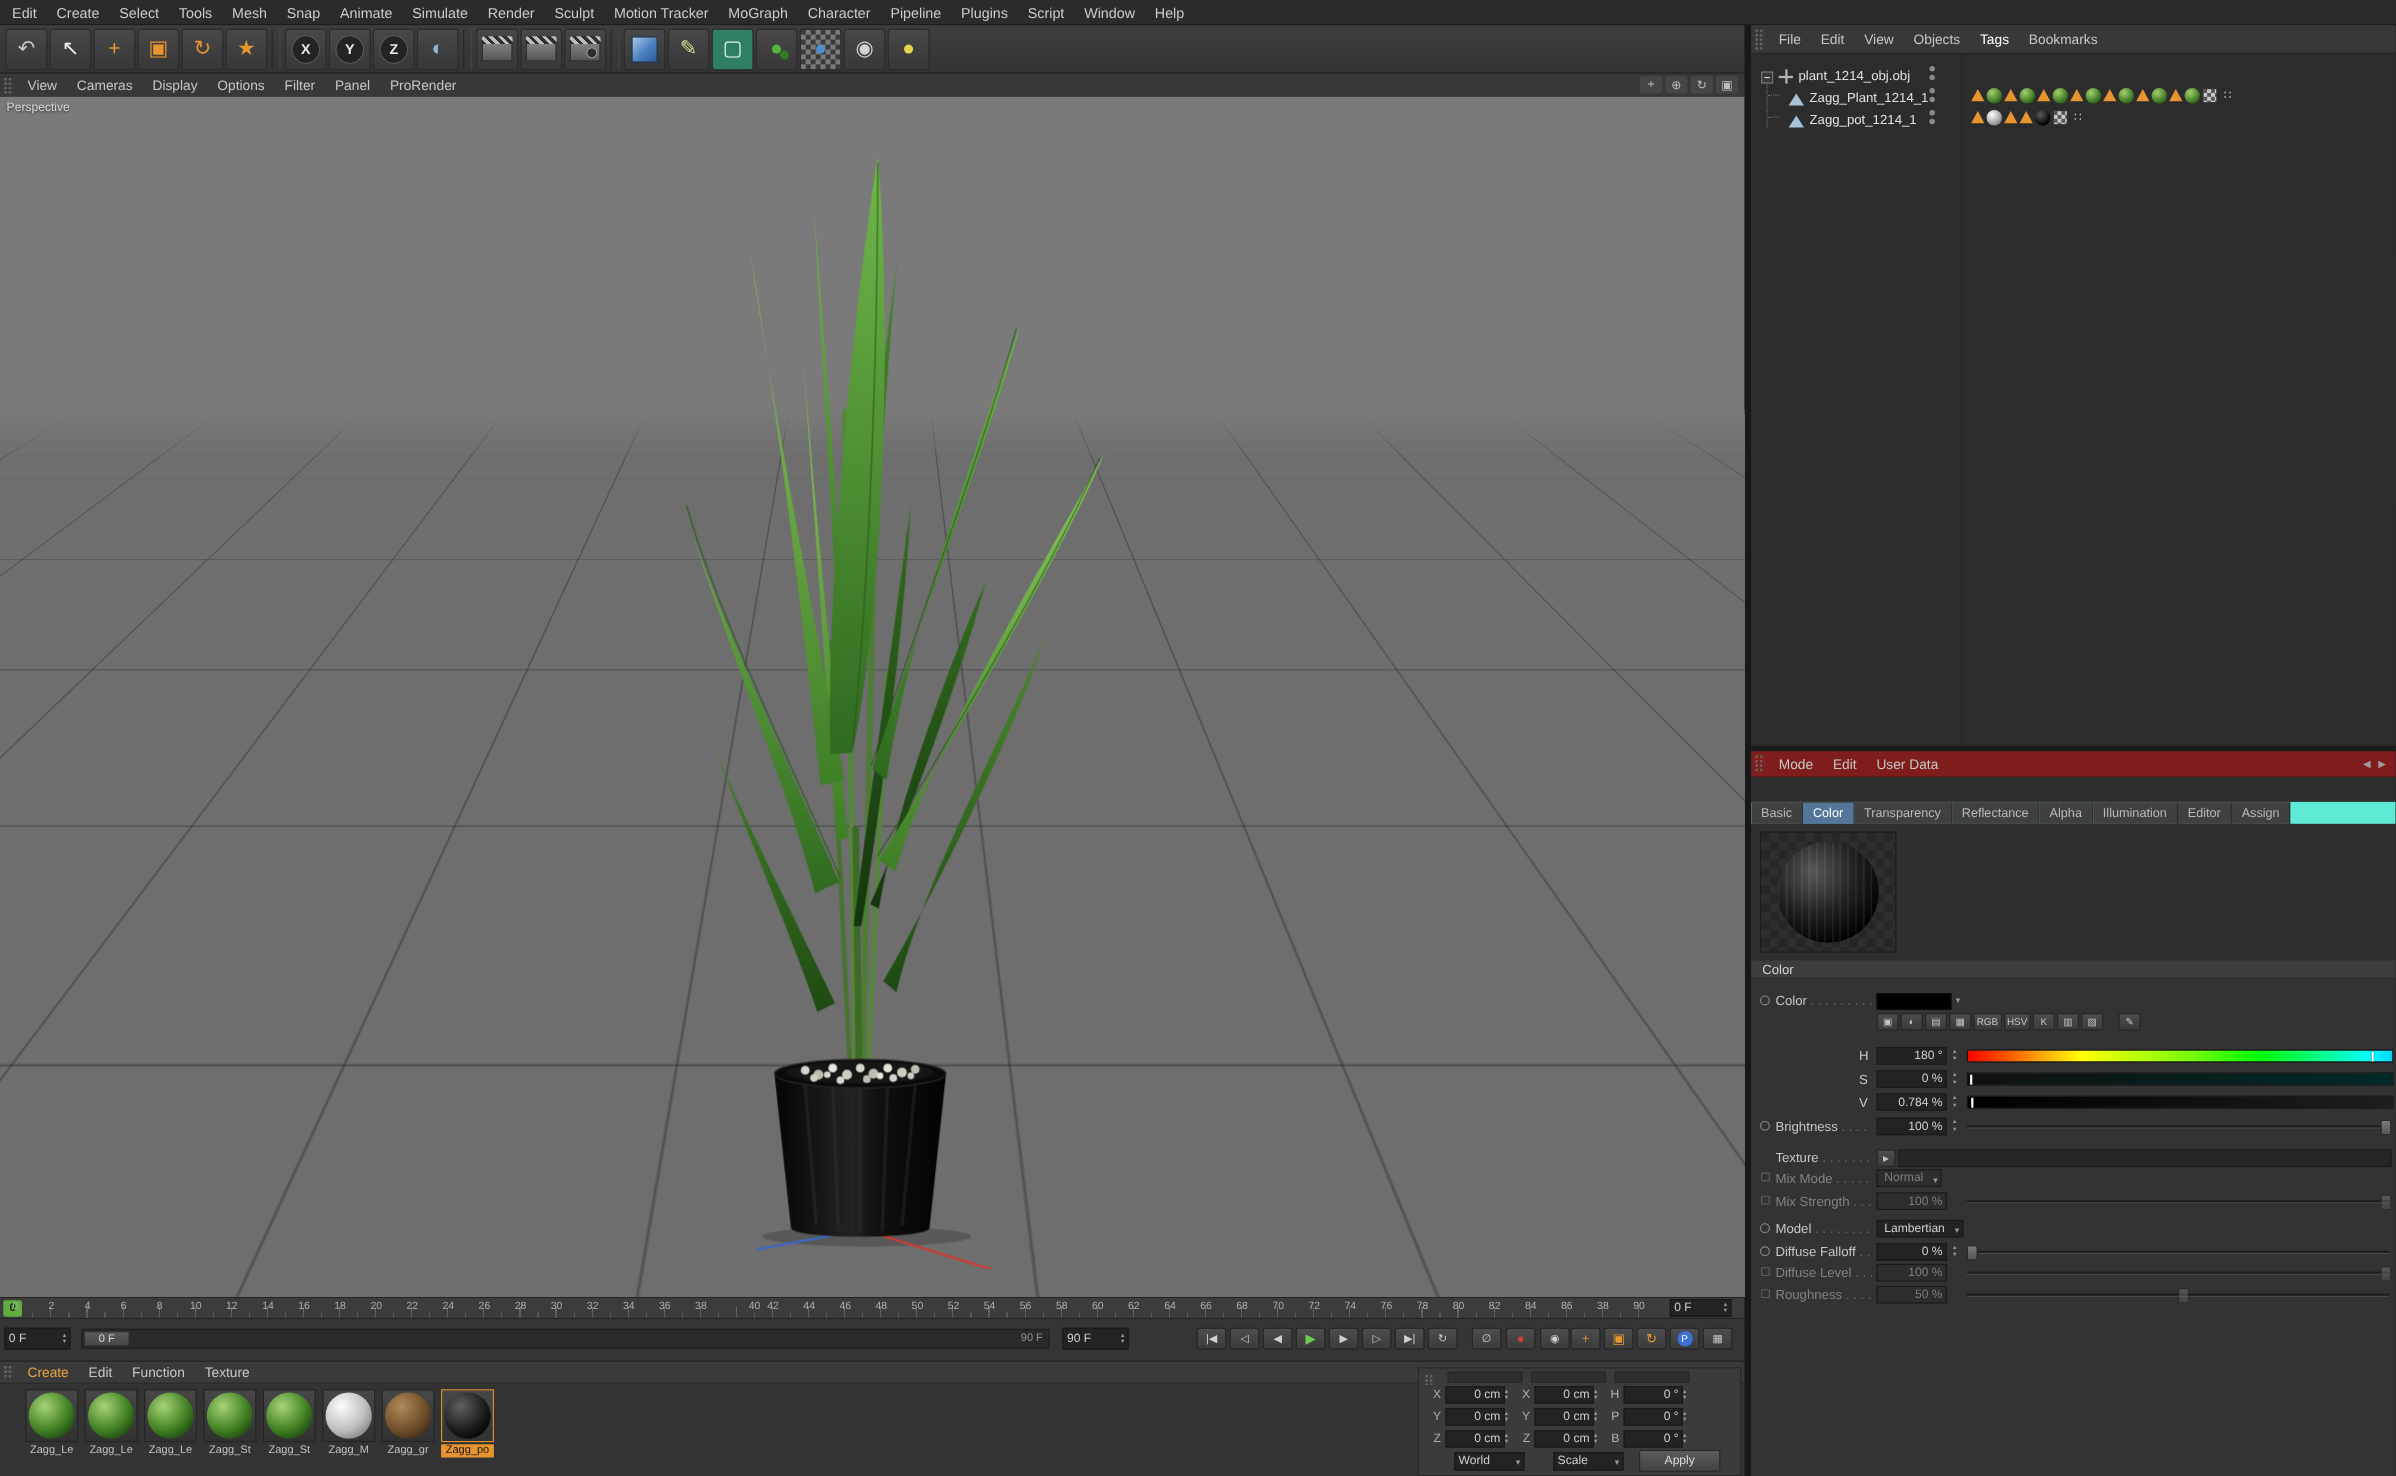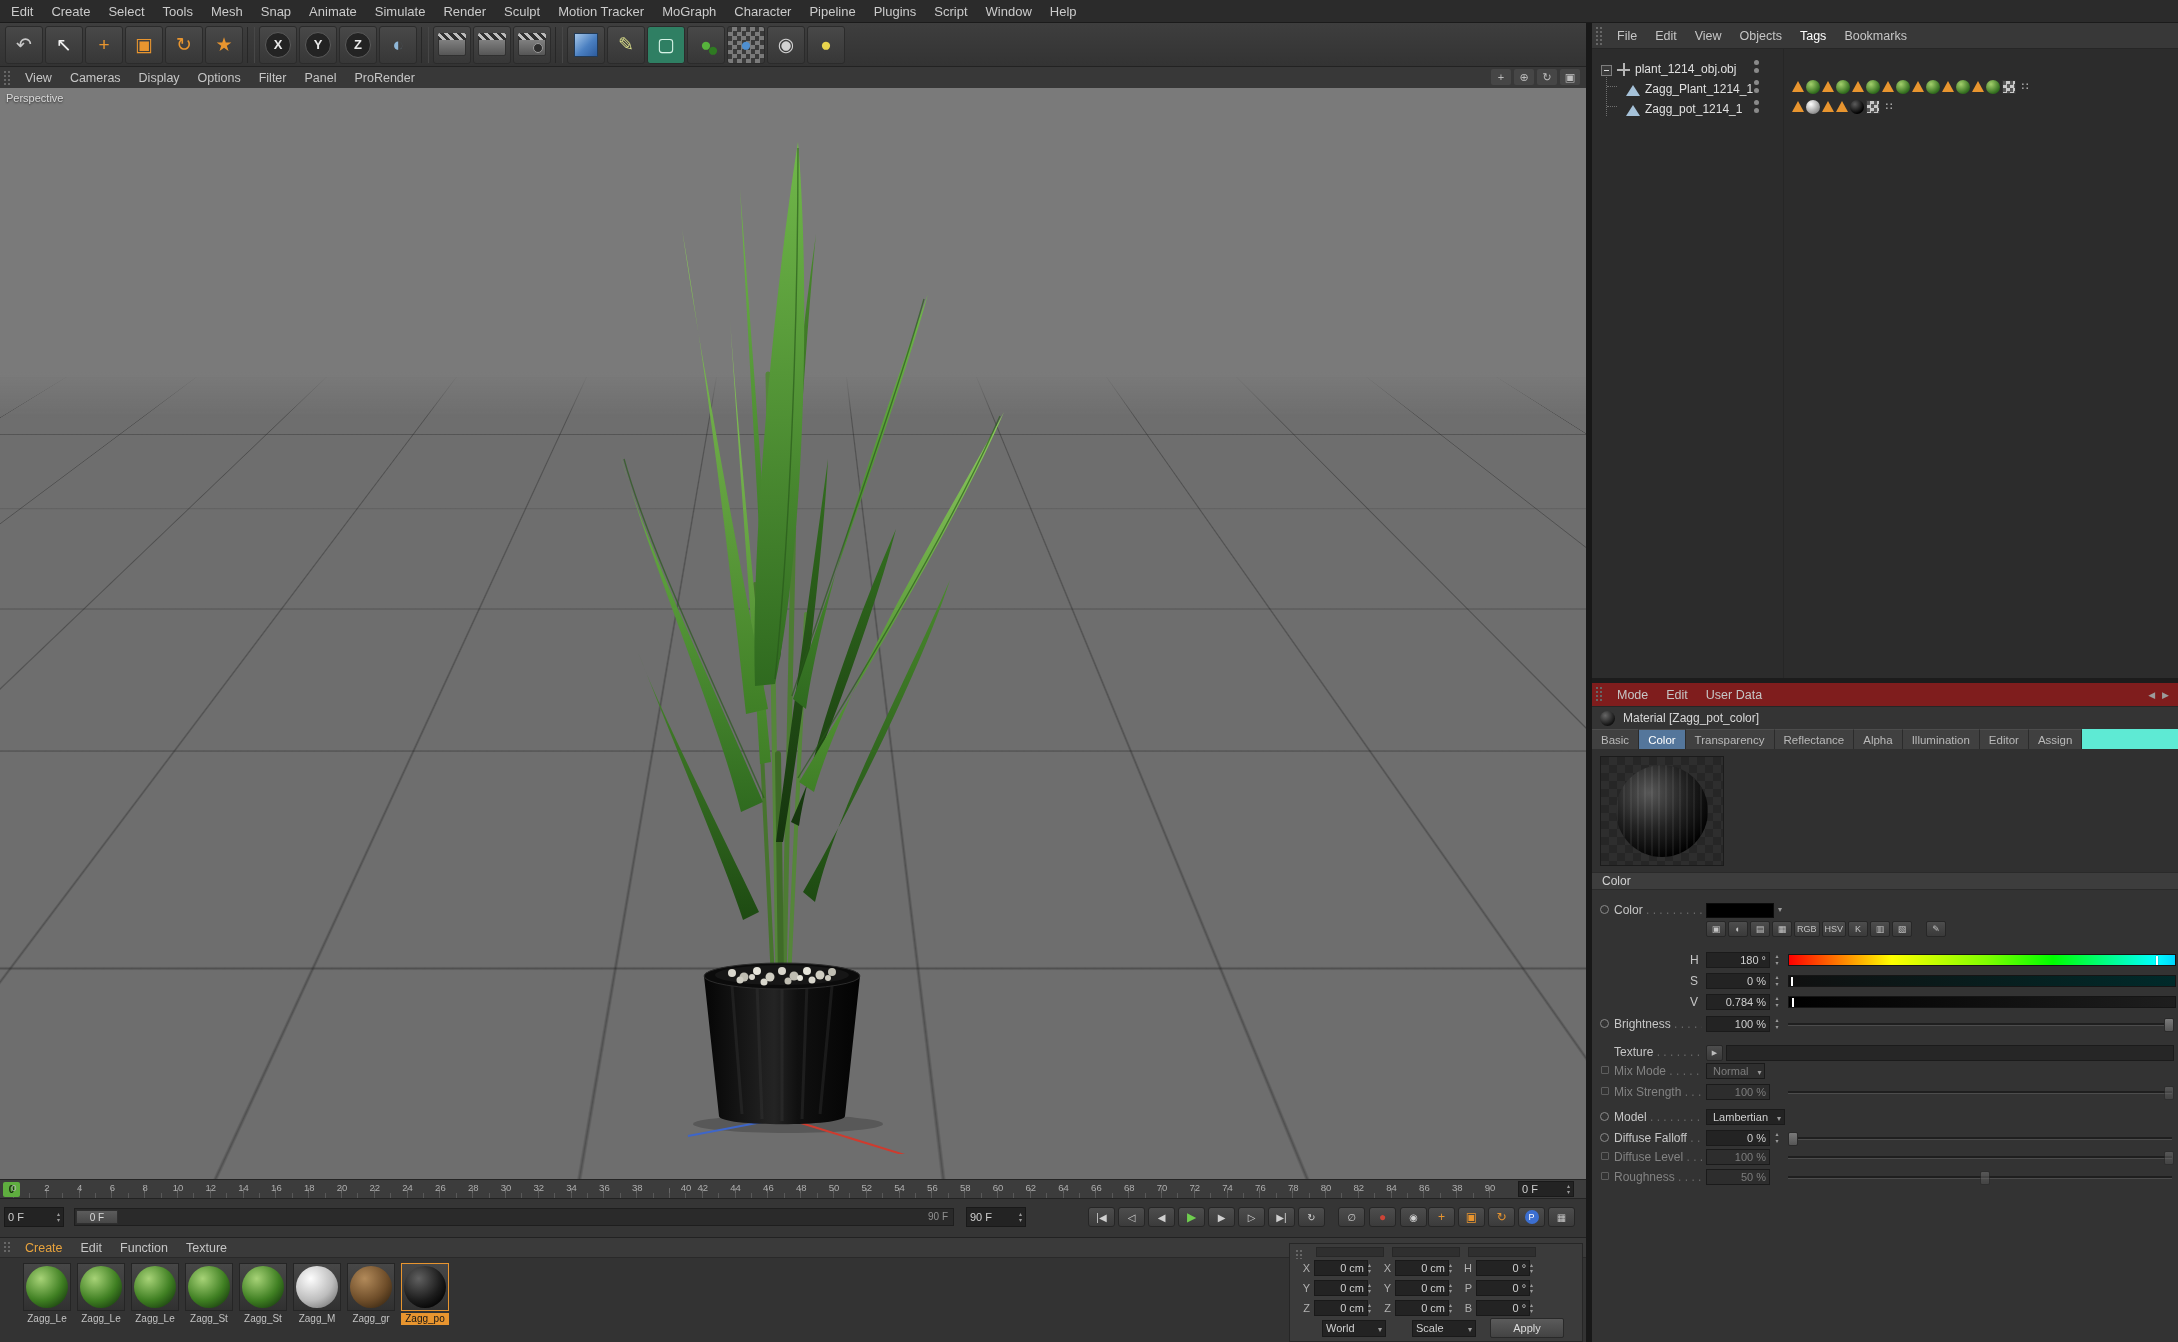--- a/index.html
+++ b/index.html
@@ -690,24 +690,20 @@
       <div id="am-menubar-items" style="display:flex">
           <span class="ammenu-item">Mode</span>
           <span class="ammenu-item">Edit</span>
           <span class="ammenu-item">User Data</span>
         </div>
       <div id="am-menu-right">
           <span>◀</span>
           <span>▶</span>
         </div>
     </div>
-    <div id="am-title">
-      <div class="mat-ball"></div>
-      <span>Material [Zagg_pot_color]</span>
-    </div>
     <div id="am-tabs">
         <div class="tab">Basic</div>
         <div class="tab active">Color</div>
         <div class="tab">Transparency</div>
         <div class="tab">Reflectance</div>
         <div class="tab">Alpha</div>
         <div class="tab">Illumination</div>
         <div class="tab">Editor</div>
         <div class="tab">Assign</div>
       </div>

